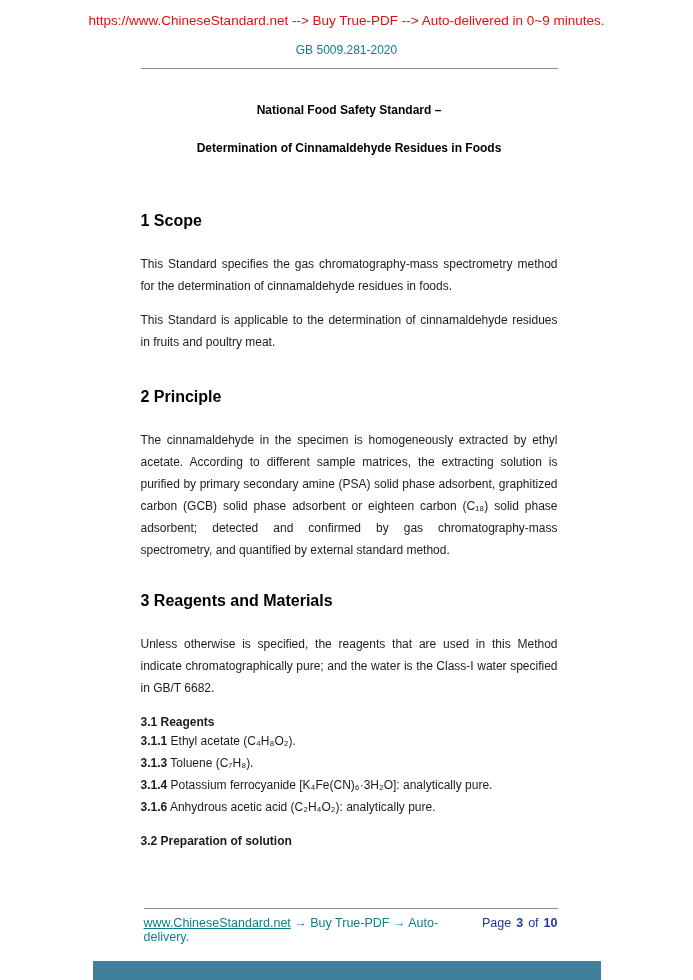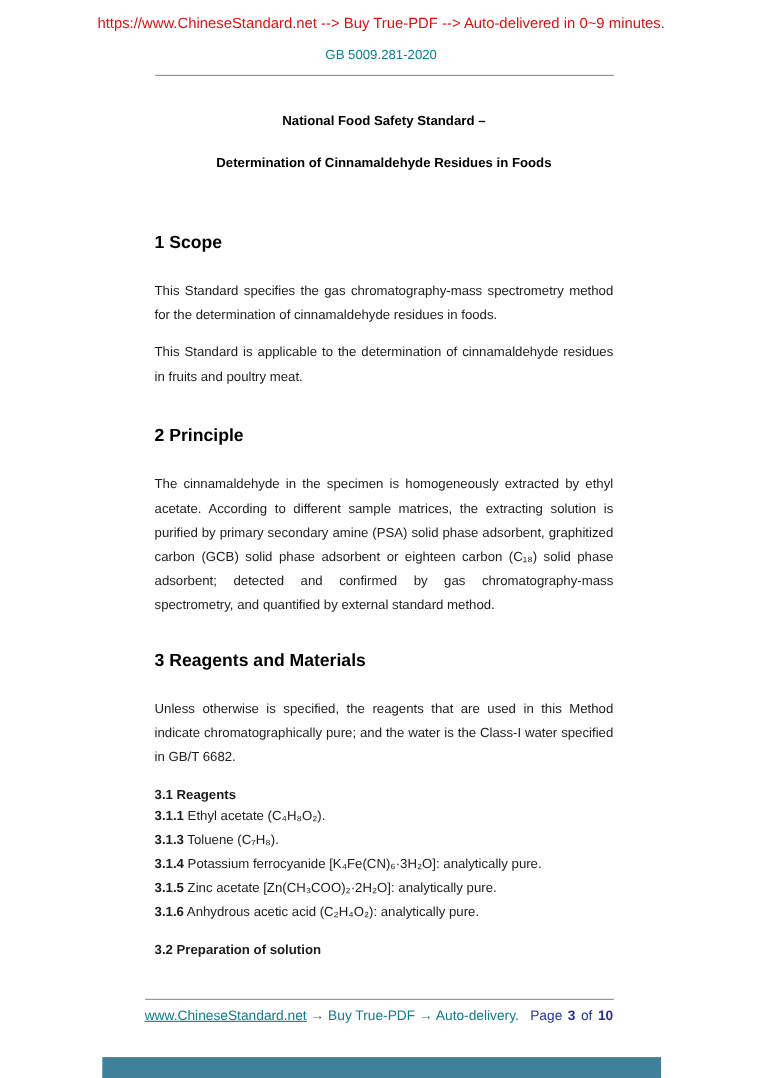--- a/index.html
+++ b/index.html
@@ -63,21 +63,21 @@
     line-height: 15px;
   }
   .reagent-item {
     font-size: 12px;
     line-height: 22px;
   }
   .reagent-item:first-of-type { margin-top: 16px; }
   .bold { font-weight: bold; }
   .footer {
     position: absolute;
-    left: 96px;
+    left: 108px;
     right: 100px;
     top: 908px;
   }
   .footer-rule { border-top: 1px solid #8c8c8c; }
   .footer-row {
     margin-top: 7px;
     display: flex;
     justify-content: space-between;
     align-items: baseline;
     font-size: 12.5px;
@@ -128,24 +128,20 @@
     </div>
     <div class="reagent-item">
       <span class="bold">3.1.3</span>
       <span>Toluene (C₇H₈).</span>
     </div>
     <div class="reagent-item">
       <span class="bold">3.1.4</span>
       <span>Potassium ferrocyanide [K₄Fe(CN)₆·3H₂O]: analytically pure.</span>
     </div>
     <div class="reagent-item">
-      <span class="bold">3.1.5</span>
-      <span>Zinc acetate [Zn(CH₃COO)₂·2H₂O]: analytically pure.</span>
-    </div>
-    <div class="reagent-item">
       <span class="bold">3.1.6</span>
       <span>Anhydrous acetic acid (C₂H₄O₂): analytically pure.</span>
     </div>
 
     <div class="subhead">3.2 Preparation of solution</div>
 
   </div>
 
   <div class="footer">
     <div class="footer-rule"></div>

